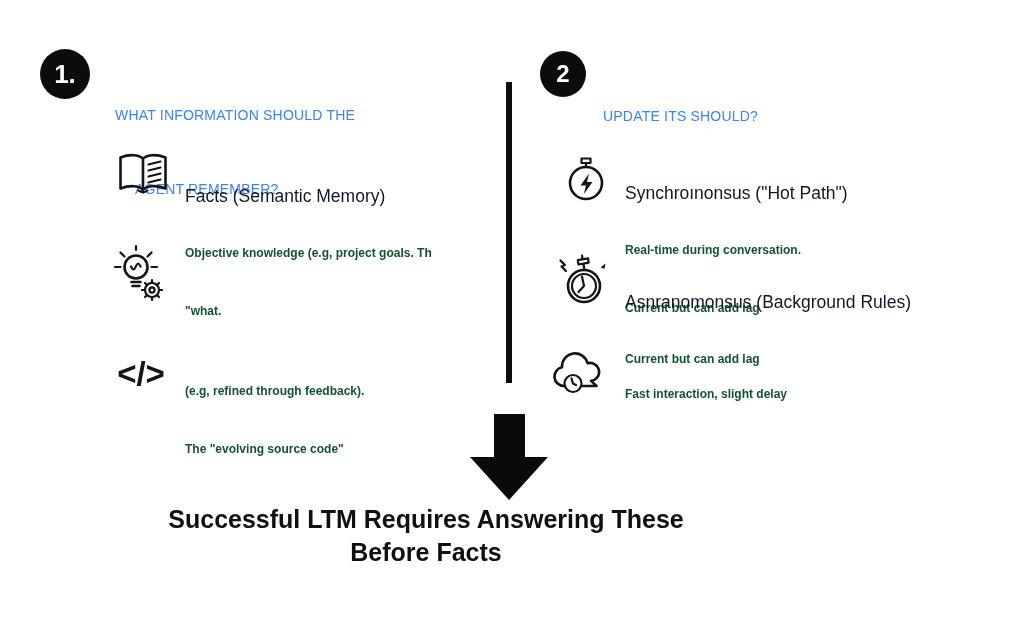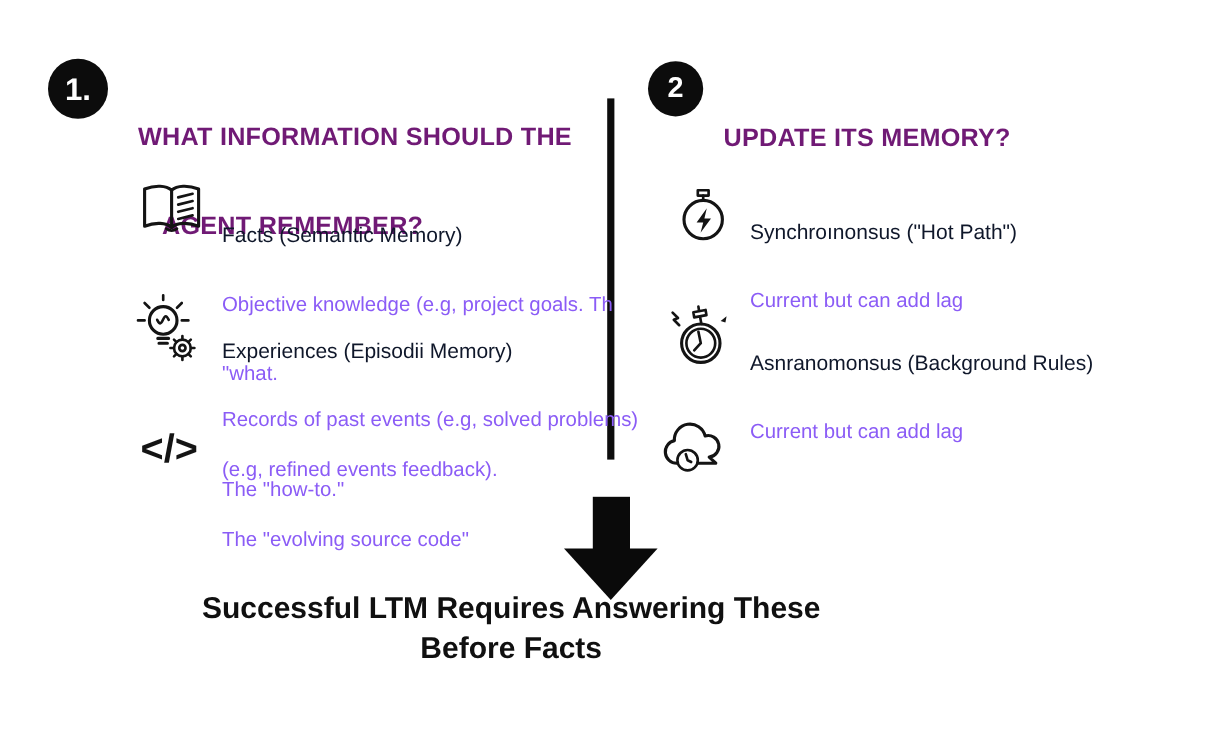--- a/index.html
+++ b/index.html
@@ -8,26 +8,26 @@
     position:relative; width:1024px; height:623px; background:#ffffff;
     font-family:"Liberation Sans", sans-serif; color:#141414; overflow:hidden;
   }
   .abs { position:absolute; }
   .badge {
     border-radius:50%; background:#0c0c0c; color:#ffffff;
     display:flex; align-items:center; justify-content:center;
     font-weight:bold;
   }
   .heading {
-    font-weight:bold; font-size:21px; line-height:24.5px; letter-spacing:0.2px;
-    color:#701a75; white-space:pre;
+    font-weight:normal; font-size:14px; line-height:24.5px; letter-spacing:0.2px;
+    color:#3b82f6; white-space:pre;
   }
   .item-text { white-space:pre; }
   .item-title { font-weight:normal; font-size:17.5px; line-height:22px; color:#0f172a; }
-  .item-line  { font-size:17px; line-height:21.5px; color:#8b5cf6; }
+  .item-line  { font-size:12px; line-height:21.5px; color:#14532d;font-weight:bold; }
   .icon-box { display:flex; align-items:center; justify-content:center; }
   .icon-box svg { display:block; }
   .icon-stroke { fill:none; stroke:#141414; stroke-width:2.6; stroke-linecap:round; stroke-linejoin:round; }
   .icon-thin   { fill:none; stroke:#141414; stroke-width:2.2; stroke-linecap:round; stroke-linejoin:round; }
   .icon-fill   { fill:#141414; stroke:none; }
   #divider { background:#0d0d0d; }
   #arrow-shaft { background:#0a0a0a; }
   #arrow-head {
     width:0; height:0;
     border-left:39px solid transparent; border-right:39px solid transparent;
@@ -42,21 +42,21 @@
 <div id="canvas">
 
   <div class="abs badge" style="left:40px; top:49px; width:50px; height:50px; font-size:26px;">1.</div>
   <div class="abs heading" style="left:115px; top:54px;">
     <div>WHAT INFORMATION SHOULD THE</div>
     <div style="margin-left:20px;">AGENT REMEMBER?</div>
   </div>
 
   <div class="abs badge" style="left:540px; top:51px; width:46px; height:46px; font-size:24px;">2</div>
   <div class="abs heading" style="left:603px; top:55px;">
-    <div>UPDATE ITS MEMORY?</div>
+    <div>UPDATE ITS SHOULD?</div>
   </div>
 
   <div id="divider" class="abs" style="left:506px; top:82px; width:6px; height:301px;"></div>
 
   <div class="abs icon-box" style="left:114px; top:150px; width:58px; height:46px;">
     <svg width="56" height="46" viewBox="0 0 56 46">
       <path class="icon-stroke" d="M28 8.5 C23.5 4.5 14.5 4 5.5 7.5 L5.5 38.5 C14.5 35 23.5 35.5 28 39.5 C32.5 35.5 41.5 35 50.5 38.5 L50.5 7.5 C41.5 4 32.5 4.5 28 8.5 Z"></path>
       <path class="icon-stroke" d="M28 9 L28 39.5"></path>
       <path class="icon-thin" d="M33.5 14.5 L45.5 11.5 M33.5 20.5 L45.5 17.5 M33.5 26.5 L45.5 23.5 M33.5 32.5 L45.5 29.5"></path>
       <path class="icon-thin" d="M23.5 40.5 c3 2.3 6 2.3 9 0"></path>
@@ -72,44 +72,40 @@
     <svg width="64" height="64" viewBox="0 0 64 64">
       <path class="icon-thin" d="M8 24 L13.5 24 M50 24 L44.5 24 M13.5 9.5 L17.5 13.5 M44.5 9.5 L40.5 13.5 M29 3 L29 7"></path>
       <circle class="icon-stroke" cx="29" cy="24" r="11.5"></circle>
       <path class="icon-thin" d="M24 23.5 c2 4 3 4 4.8 0 c1.8 -4 2.8 -4 4.8 0"></path>
       <path class="icon-stroke" d="M24.5 39 L33.5 39 M25.5 43 L32.5 43"></path>
       <circle class="icon-thin" cx="45" cy="47" r="7"></circle>
       <circle class="icon-thin" cx="45" cy="47" r="2.6"></circle>
       <path class="icon-thin" d="M52 47 L55 47 M38 47 L35 47 M45 40 L45 37 M45 54 L45 57 M49.9 42.1 L52 40 M40.1 51.9 L38 54 M49.9 51.9 L52 54 M40.1 42.1 L38 40"></path>
     </svg>
   </div>
-  <div class="abs item-text" style="left:185px; top:245px;">
-    <div class="item-title">Experiences (Episodii Memory)</div>
-    <div class="item-line">Records of past events (e.g, solved problems)</div>
-    <div class="item-line">The "how-to."</div>
-  </div>
 
   <div class="abs icon-box" style="left:112px; top:352px; width:58px; height:44px;">
     <span id="code-glyph">&lt;/&gt;</span>
   </div>
   <div class="abs item-text" style="left:185px; top:345px;">
-    <div class="item-line">(e.g, refined events feedback).</div>
+    <div class="item-line">(e.g, refined through feedback).</div>
     <div class="item-line">The "evolving source code"</div>
   </div>
 
   <div class="abs icon-box" style="left:560px; top:151px; width:52px; height:54px;">
     <svg width="50" height="52" viewBox="0 0 50 52">
       <circle class="icon-stroke" cx="25" cy="31" r="16"></circle>
       <path class="icon-thin" d="M25 15 L25 11"></path>
       <rect class="icon-thin" x="20.5" y="6.5" width="9" height="4.5"></rect>
       <path class="icon-fill" d="M28 21.5 L19.5 33.5 L25 33.5 L22.8 42 L31.5 30 L26 30 Z"></path>
     </svg>
   </div>
   <div class="abs item-text" style="left:625px; top:146px;">
     <div class="item-title">Synchroınonsus ("Hot Path")</div>
+    <div class="item-line">Real-time during conversation.</div>
     <div class="item-line">Current but can add lag</div>
   </div>
 
   <div class="abs icon-box" style="left:554px; top:248px; width:58px; height:62px;">
     <svg width="54" height="62" viewBox="0 0 54 62">
       <circle class="icon-stroke" cx="28" cy="38" r="16"></circle>
       <circle class="icon-thin" cx="28" cy="38" r="12"></circle>
       <path class="icon-thin" d="M28 38 L26 28.5 M28 38 L22.5 44"></path>
       <path class="icon-thin" d="M28.5 22 L27.5 16.5"></path>
       <path class="icon-thin" d="M22.5 16.5 L21.8 12.2 L32 10.3 L32.7 14.6 Z"></path>
@@ -125,25 +121,26 @@
 
   <div class="abs icon-box" style="left:548px; top:344px; width:66px; height:52px;">
     <svg width="64" height="50" viewBox="0 0 64 50">
       <path class="icon-stroke" d="M15 41 a9.5 9.5 0 0 1 -2 -18.8 a13 13 0 0 1 25.6 -3.9 a9 9 0 1 1 3.4 17.6 L47.5 41 Z"></path>
       <circle cx="24" cy="38.5" r="8.5" fill="#ffffff" stroke="none"></circle>
       <circle class="icon-thin" cx="24" cy="38.5" r="8.5"></circle>
       <path class="icon-thin" d="M24 38.5 L22.5 33.5 M24 38.5 L27 40"></path>
     </svg>
   </div>
   <div class="abs item-text" style="left:625px; top:348px;">
+    <div class="item-line">Fast interaction, slight delay</div>
   </div>
 
   <div>
     <div id="arrow-shaft" class="abs" style="left:494px; top:414px; width:31px; height:44px;"></div>
     <div id="arrow-head" class="abs" style="left:470px; top:457px;"></div>
   </div>
 
-  <div class="abs" style="left:0px; top:491px; width:852px;">
+  <div class="abs" style="left:0px; top:503px; width:852px;">
     <div class="footer-line">Successful LTM Requires Answering These</div>
     <div class="footer-line">Before Facts</div>
   </div>
 
 </div>
 
 </body></html>

